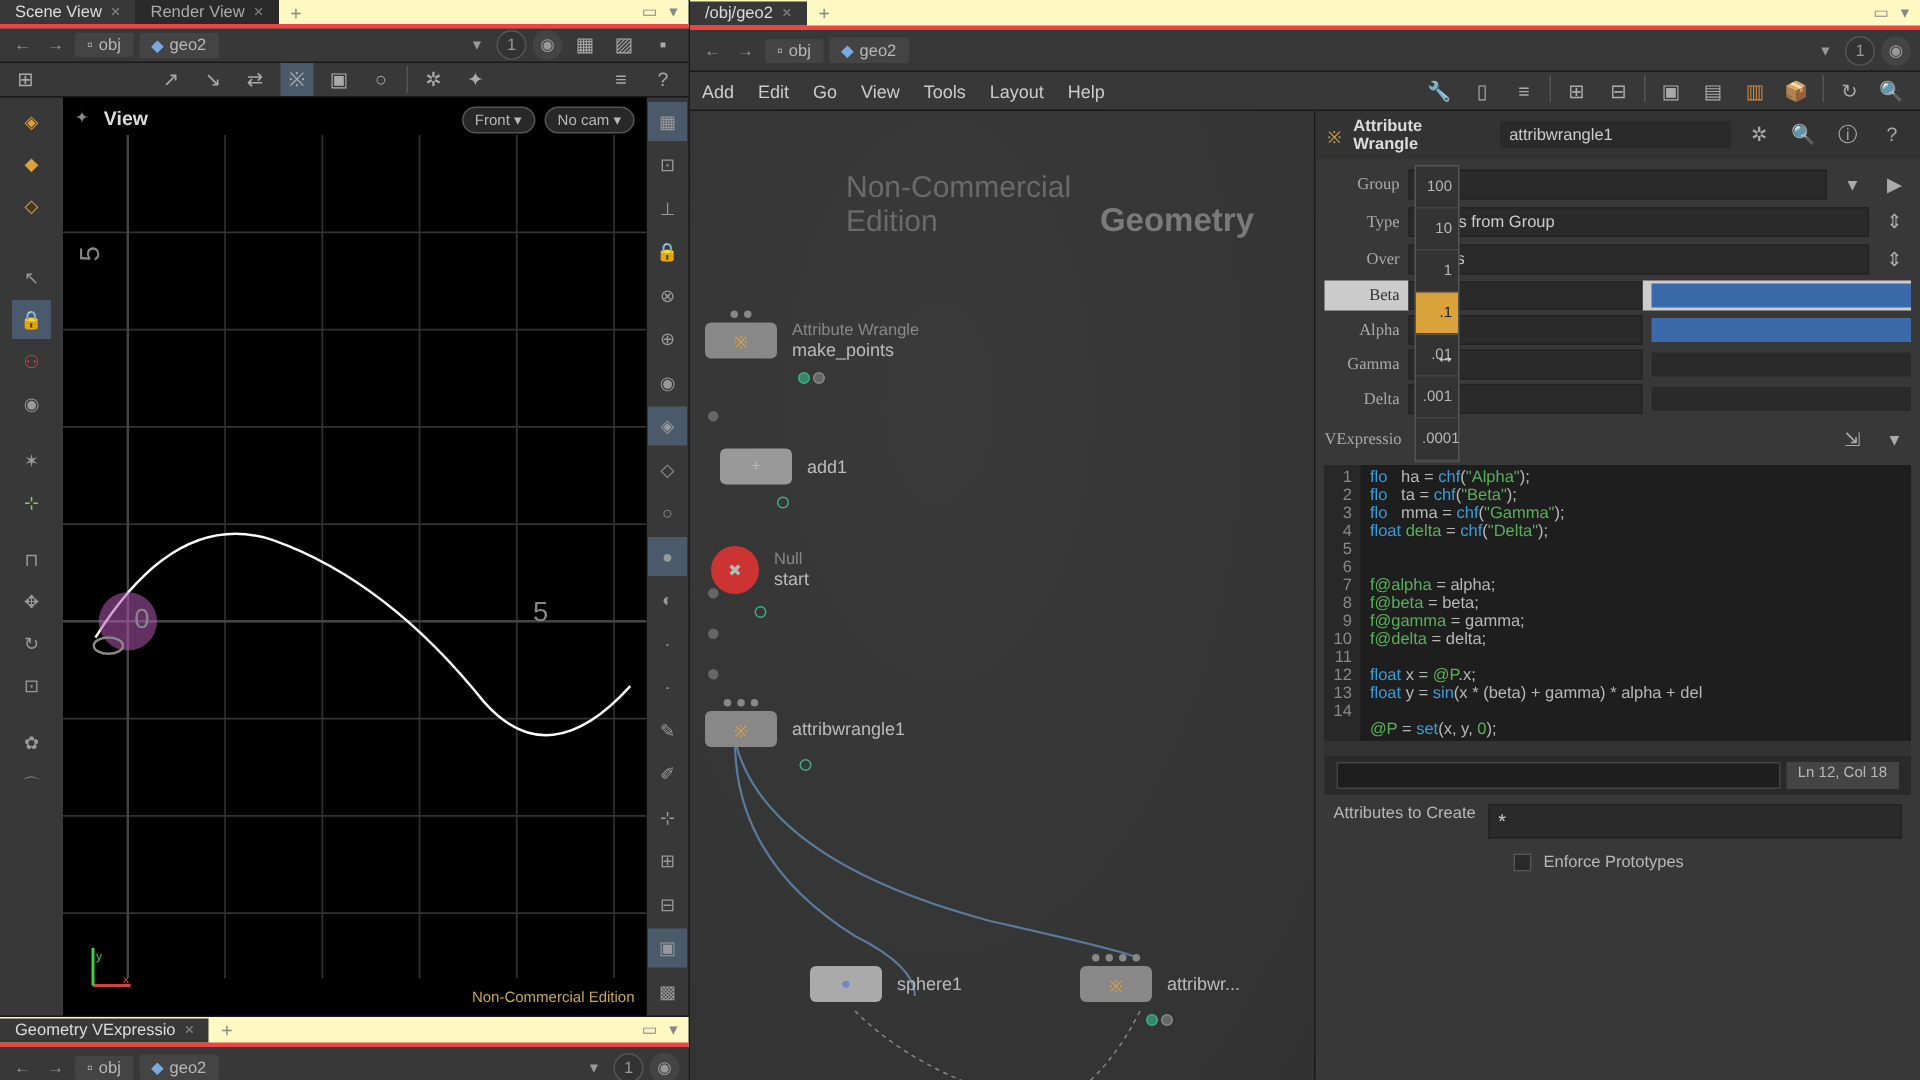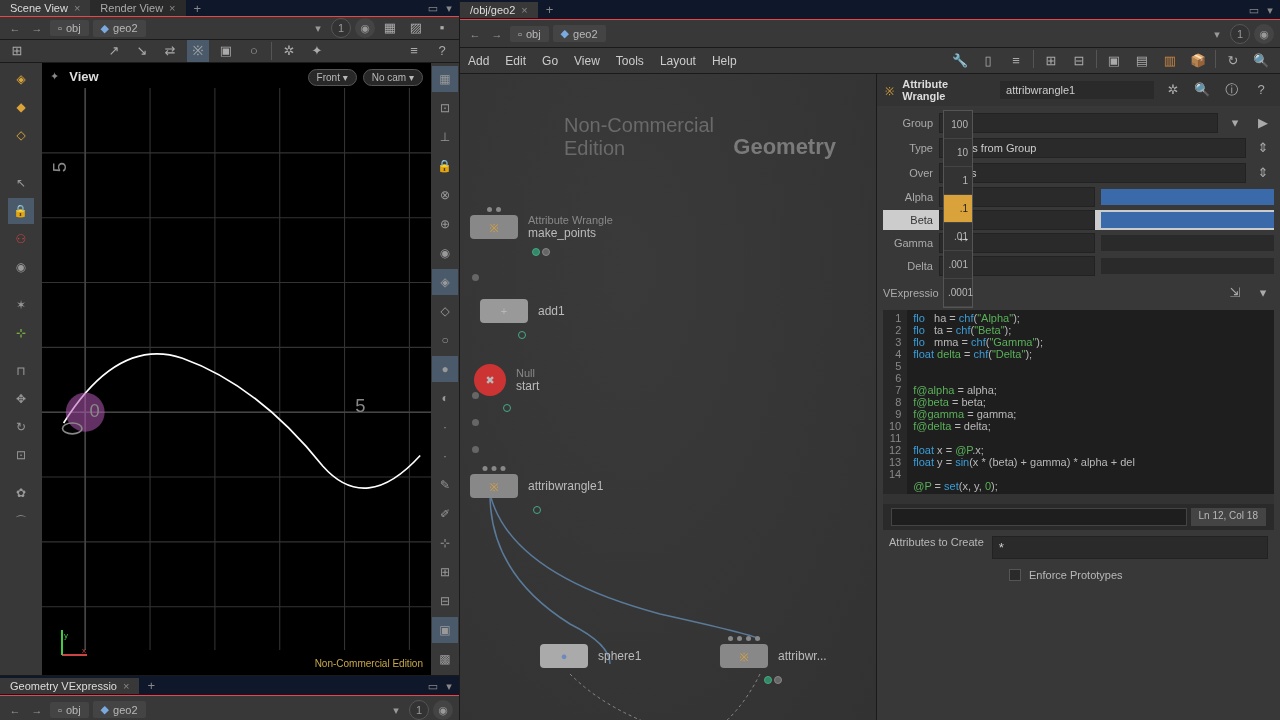--- a/index.html
+++ b/index.html
@@ -2,21 +2,21 @@
 <html><head>
 <meta charset="utf-8">
 <style>
 * { margin: 0; padding: 0; box-sizing: border-box; font-family: Arial, sans-serif; }
 body { background: #2a2a2a; color: #b8b8b8; font-size: 11px; overflow: hidden; width: 1280px; height: 720px; }
 .app { display: flex; width: 100%; height: 100%; }
 .left-panel { width: 460px; display: flex; flex-direction: column; border-right: 1px solid #1a1a1a; }
 .right-panel { flex: 1; display: flex; flex-direction: column; }
 
 
-.tab-bar { display: flex; align-items: center; background: #0f172a; height: 20px; border-bottom: 1px solid #ef4444; }
+.tab-bar { display: flex; align-items: center; background: #fef9c3; height: 20px; border-bottom: 3px solid #ef4444; }
 .tab { padding: 2px 10px; background: #2a2a2a; color: #aaa; font-size: 11px; cursor: pointer; display: flex; align-items: center; gap: 6px; }
 .tab.active { background: #383838; color: #ddd; }
 .tab-close { color: #888; cursor: pointer; }
 .tab-add { color: #888; padding: 0 8px; cursor: pointer; font-size: 13px; }
 .win-controls { margin-left: auto; display: flex; gap: 2px; padding-right: 3px; }
 .win-btn { width: 14px; height: 14px; cursor: pointer; color: #888; text-align: center; line-height: 14px; }
 
 
 .path-bar { display: flex; align-items: center; background: #383838; height: 28px; padding: 0 6px; gap: 4px; border-bottom: 1px solid #1a1a1a; }
 .nav-btn { width: 18px; height: 18px; cursor: pointer; color: #999; text-align: center; line-height: 18px; }
@@ -69,21 +69,21 @@
 
 .param-panel { width: 404px; background: #383838; display: flex; flex-direction: column; border-left: 1px solid #1a1a1a; }
 .param-header { display: flex; align-items: center; padding: 4px 8px; gap: 8px; background: #333; }
 .param-title { color: #ddd; font-weight: bold; font-size: 11px; }
 .param-name { flex: 1; background: #2a2a2a; padding: 3px 6px; color: #ccc; border: none; font-size: 11px; }
 .param-tabs { display: flex; background: #333; }
 .param-tab { padding: 4px 12px; cursor: pointer; font-size: 11px; }
 .param-tab.active { background: #3e3e3e; color: #ddd; }
 .param-body { flex: 1; padding: 6px; overflow-y: auto; position: relative; }
 .param-row { display: flex; align-items: center; gap: 6px; margin-bottom: 3px; }
-.param-label { width: 50px; text-align: right; font-size: 11px; color: #aaa; }
+.param-label { width: 50px; text-align: right; font-size: 11px; color: #aaa; font-family: Liberation Serif, serif; }
 .param-input { flex: 0 0 60px; background: #2a2a2a; border: 1px solid #222; padding: 3px 6px; color: #ccc; font-size: 11px; }
 .param-select { flex: 1; background: #2a2a2a; border: 1px solid #222; padding: 3px 6px; color: #ccc; font-size: 11px; }
 .slider { flex: 1; height: 16px; background: #2a2a2a; position: relative; }
 .slider-fill { height: 100%; background: #3a6aaa; }
 .ladder { position: absolute; left: 66px; top: 4px; width: 30px; background: #333; border: 1px solid #555; z-index: 20; }
 .ladder-item { padding: 8px 4px; text-align: right; font-size: 10px; border-bottom: 1px solid #444; cursor: pointer; }
 .ladder-item.active { background: #d9a23a; color: #222; }
 .ladder-cursor { position: absolute; left: 80px; top: 124px; z-index: 25; color: #ddd; font-size: 13px; }
 
 
@@ -479,29 +479,29 @@
           <div class="param-row">
             <span class="param-label">Type</span>
             <div class="param-select"><span>Guess from Group</span></div>
             <span class="tool-btn">⇕</span>
           </div>
           <div class="param-row">
             <span class="param-label">Over</span>
             <div class="param-select"><span>Points</span></div>
             <span class="tool-btn">⇕</span>
           </div>
-          <div class="param-row">
-            <span class="param-label">Alpha</span>
+          <div class="param-row" style="background:#ccc">
+            <span class="param-label" style="color:#333">Beta</span>
             <input class="param-input" value="1" style="">
             <div class="slider">
                 <div class="slider-fill" style="width:100%"></div>
               </div>
           </div>
-          <div class="param-row" style="background:#ccc">
-            <span class="param-label" style="color:#333">Beta</span>
+          <div class="param-row">
+            <span class="param-label">Alpha</span>
             <input class="param-input" value="1" style="">
             <div class="slider">
                 <div class="slider-fill" style="width:100%"></div>
               </div>
           </div>
           <div class="param-row">
             <span class="param-label">Gamma</span>
             <input class="param-input" value="0" style="">
             <div class="slider">
                 <div class="slider-fill" style="width:0%"></div>

